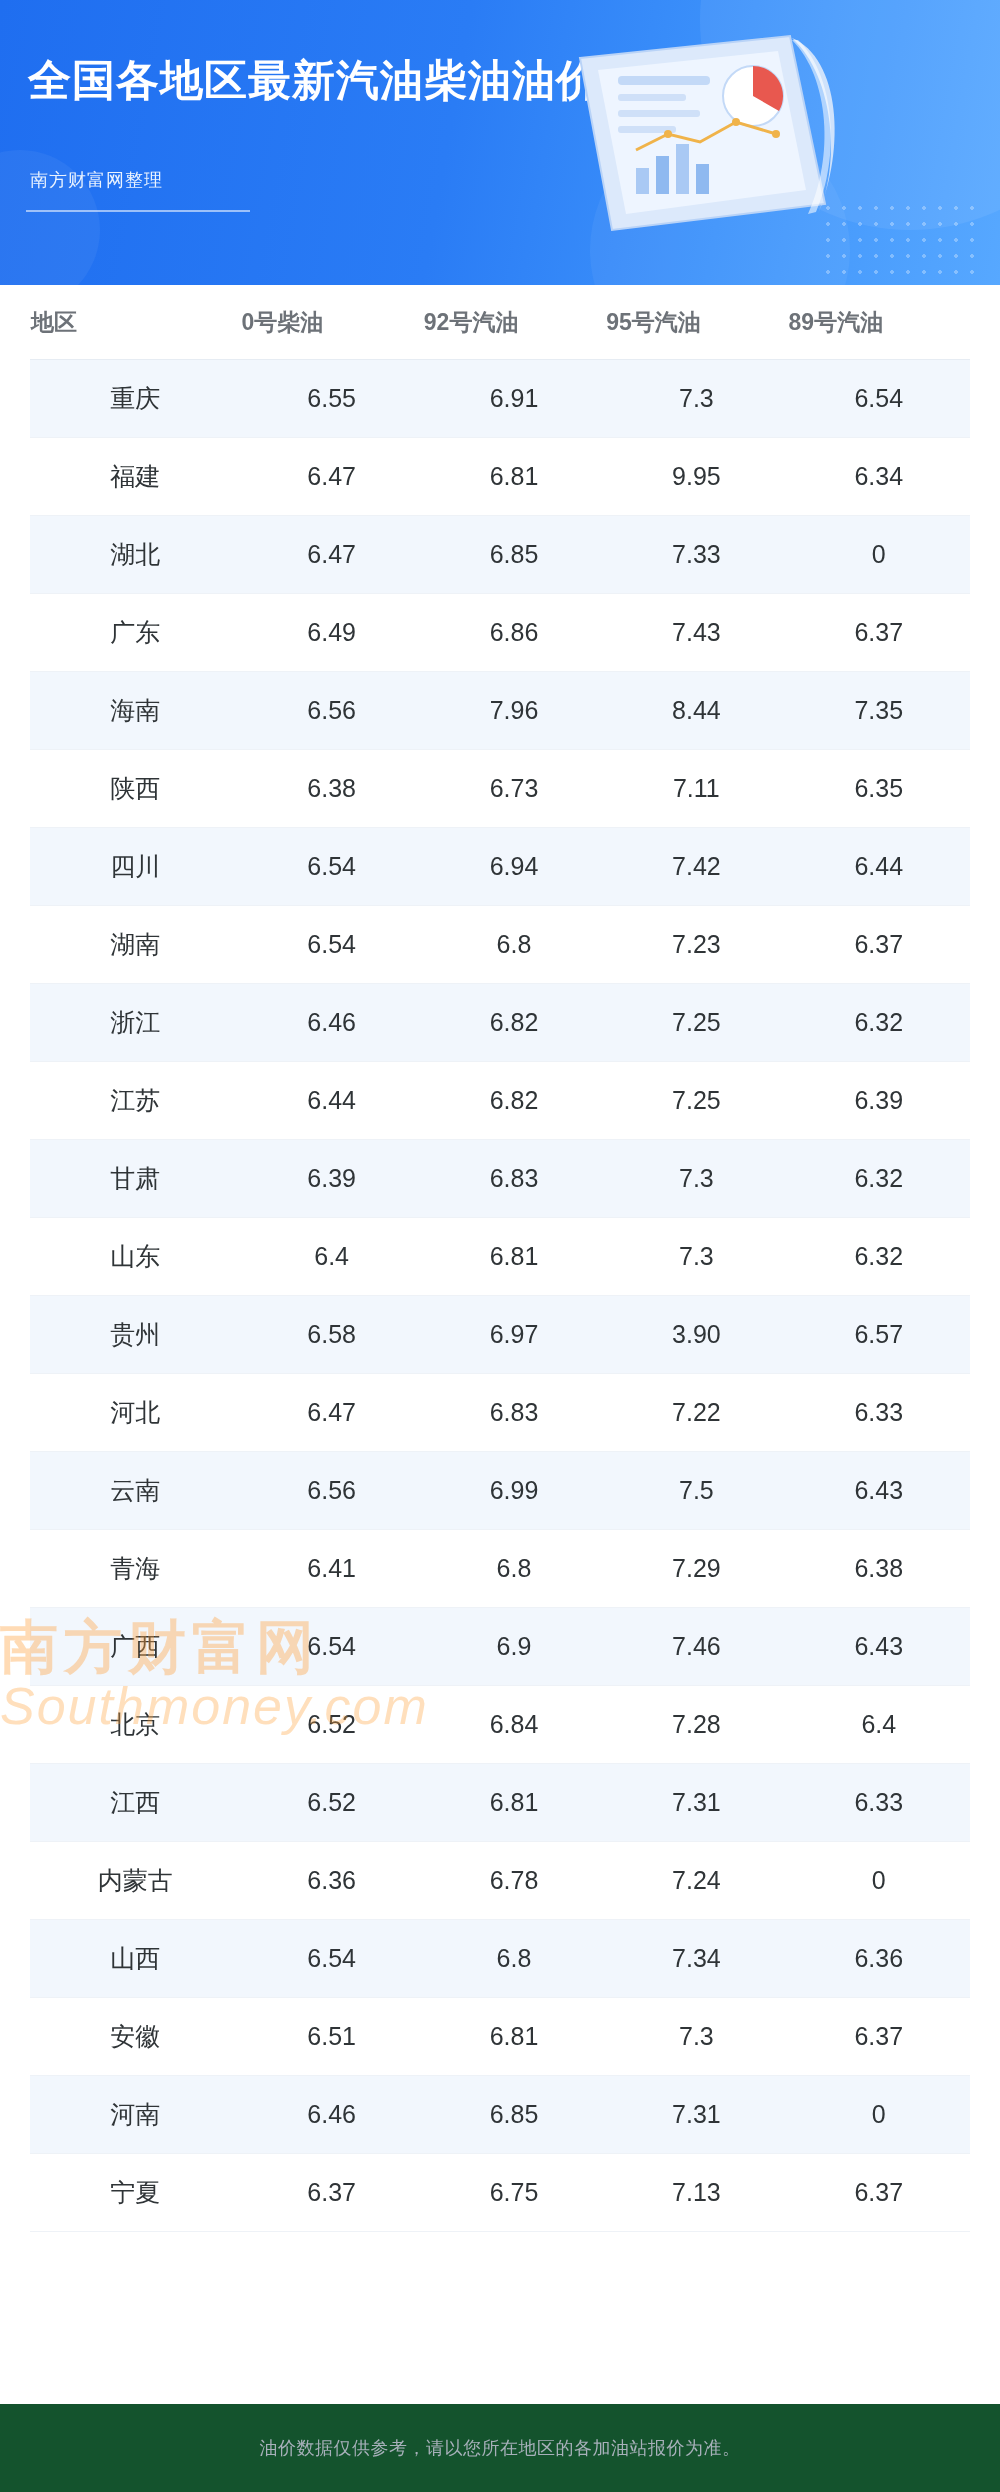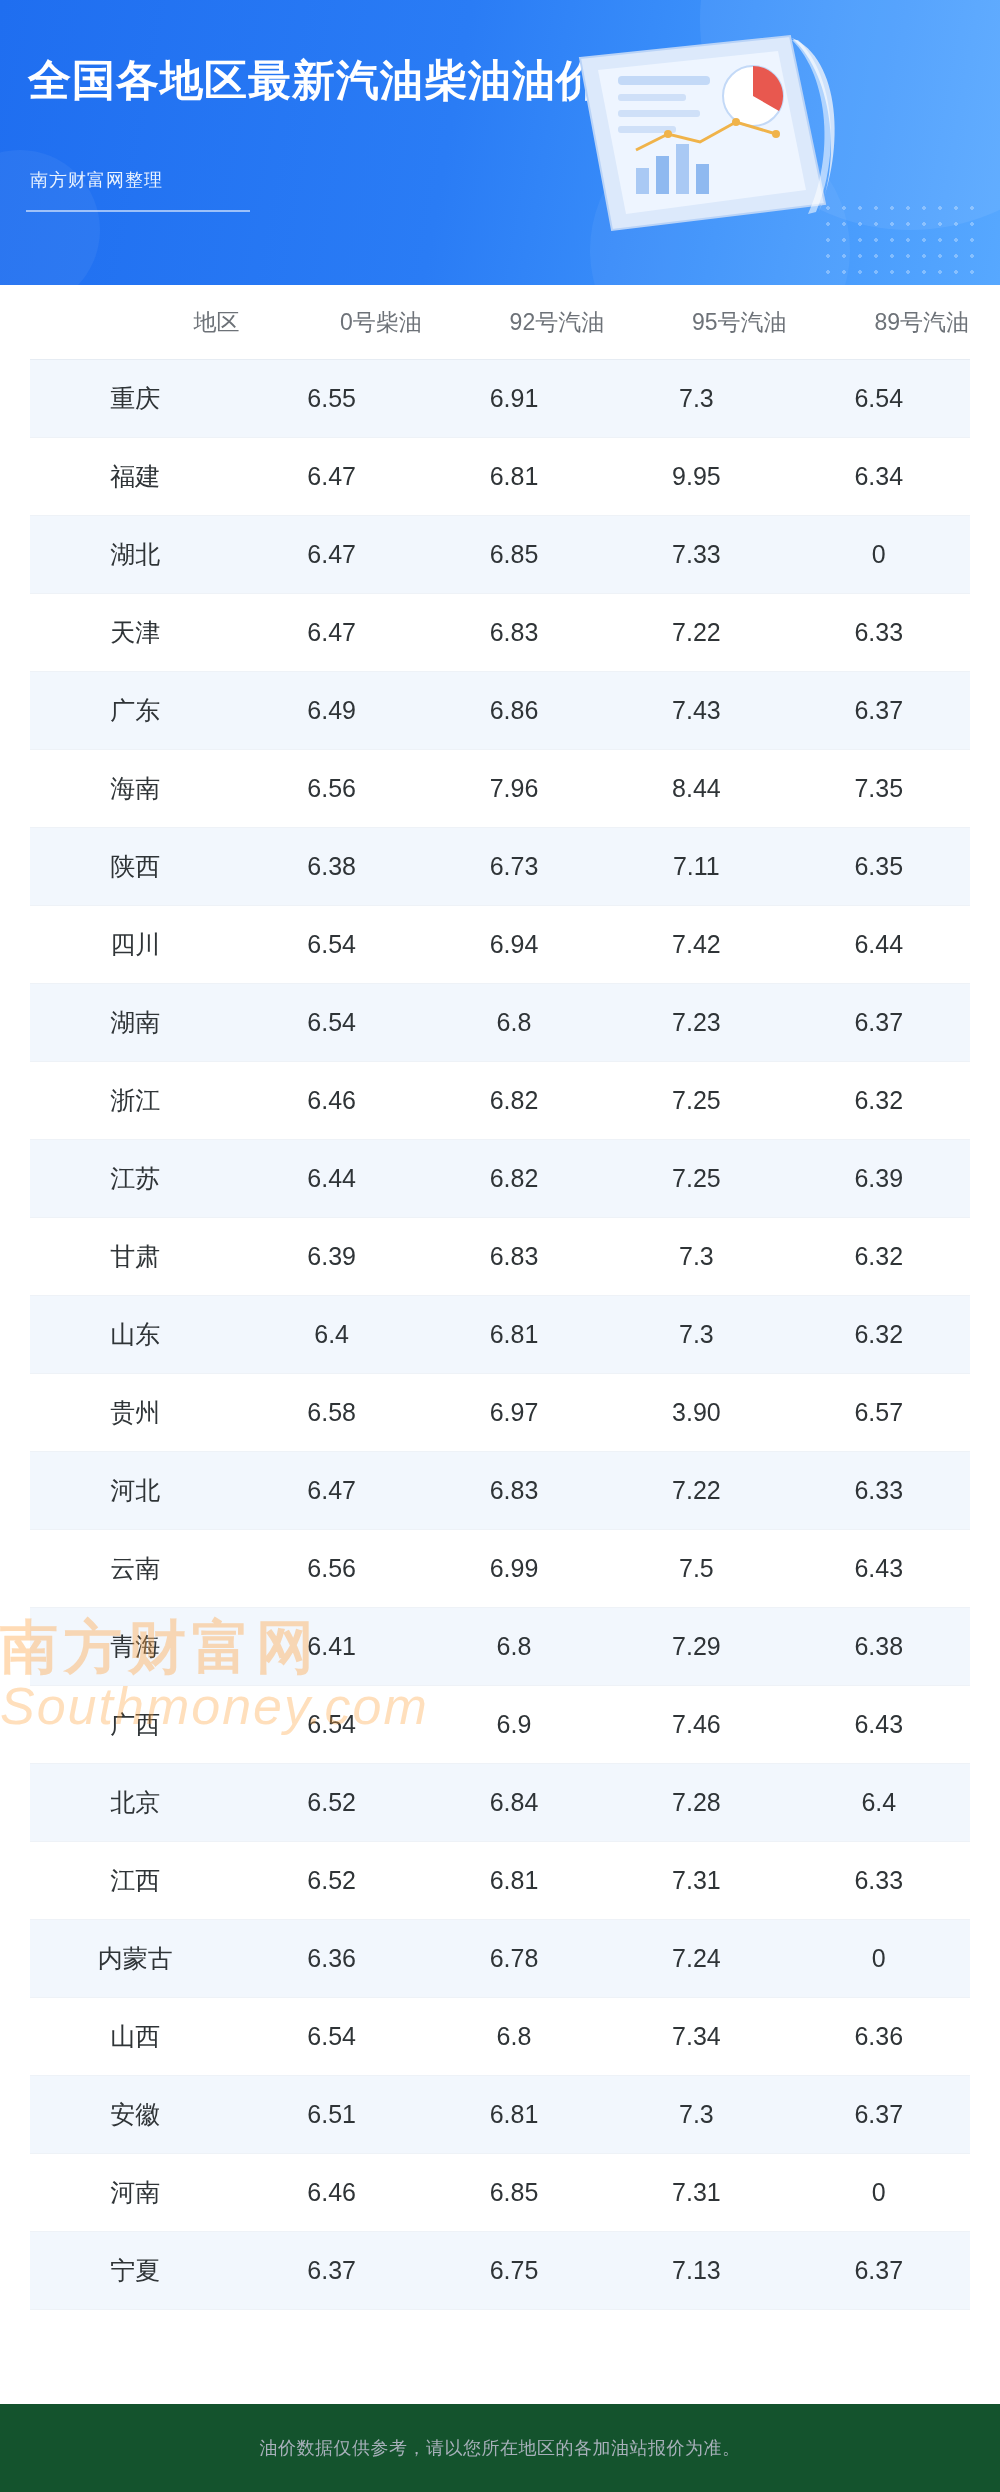--- a/index.html
+++ b/index.html
@@ -89,24 +89,24 @@
   table.price-table {
     width: 940px;
     margin: 0 auto;
     border-collapse: collapse;
     table-layout: fixed;
     position: relative;
     z-index: 2;
   }
   table.price-table th {
     font-size: 23px;
-    font-weight: normal;
+    font-weight: bold;
     color: #6d7278;
     height: 72px;
-    text-align: right;
+    text-align: left;
     background: #ffffff;
     border-bottom: 1px solid #e6ecf3;
   }
   table.price-table td {
     font-size: 25px;
     color: #2f3437;
     height: 75px;
     text-align: center;
     border-bottom: 1px solid #eef2f7;
   }
@@ -244,27 +244,20 @@
             <td>6.34</td>
           </tr>
           <tr>
             <td>湖北</td>
             <td>6.47</td>
             <td>6.85</td>
             <td>7.33</td>
             <td>0</td>
           </tr>
           <tr>
-            <td>天津</td>
-            <td>6.47</td>
-            <td>6.83</td>
-            <td>7.22</td>
-            <td>6.33</td>
-          </tr>
-          <tr>
             <td>广东</td>
             <td>6.49</td>
             <td>6.86</td>
             <td>7.43</td>
             <td>6.37</td>
           </tr>
           <tr>
             <td>海南</td>
             <td>6.56</td>
             <td>7.96</td>

